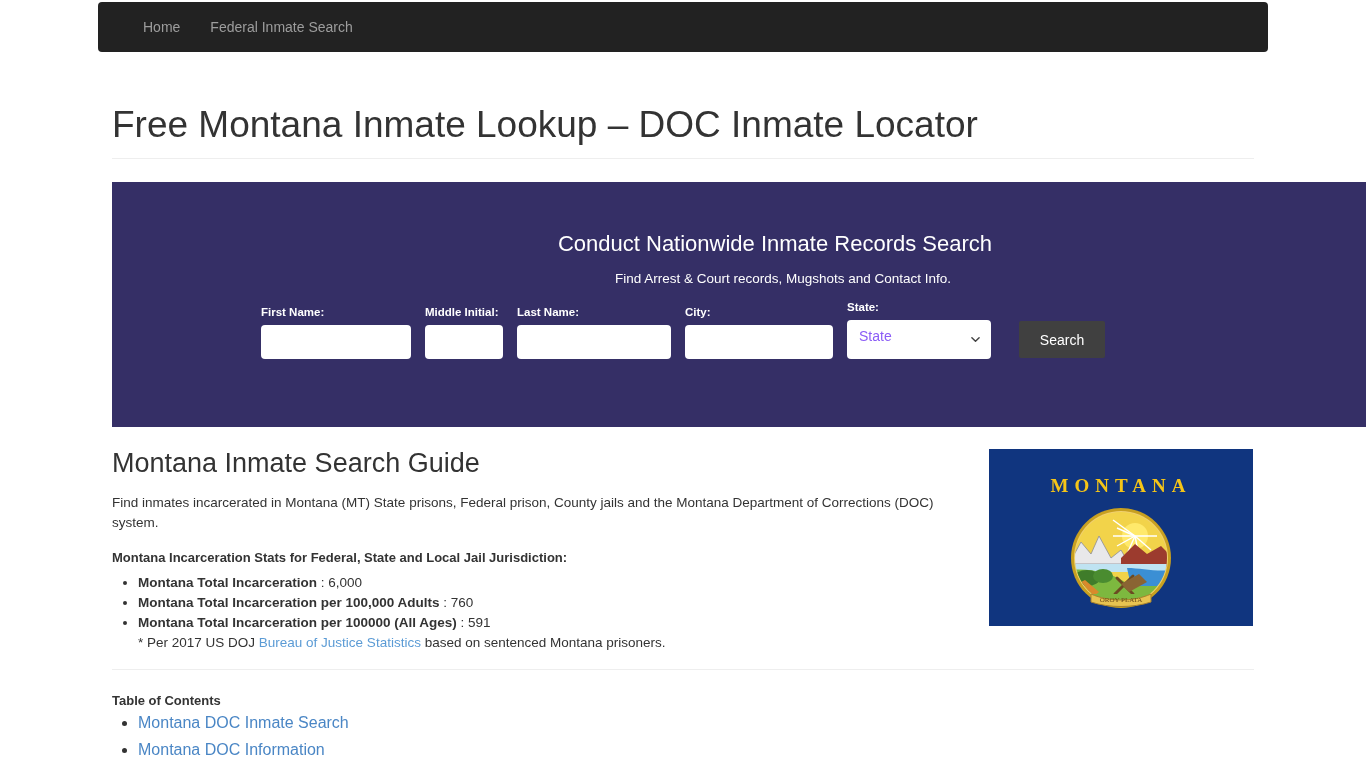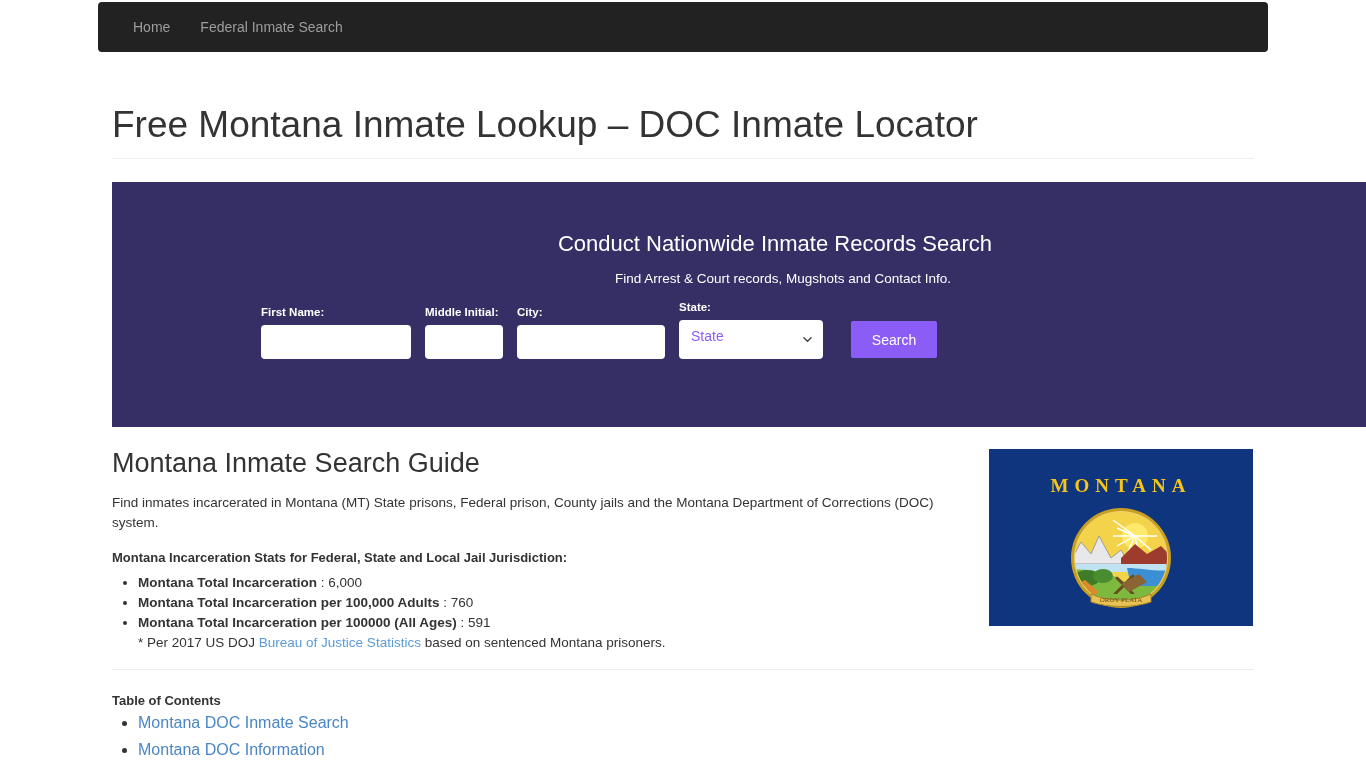--- a/index.html
+++ b/index.html
@@ -17,21 +17,21 @@
   
   .navbar {
     position: absolute;
     left: 98px;
     top: 2px;
     width: 1170px;
     height: 50px;
     background: #222222;
     border-radius: 4px;
     display: flex;
-    padding-left: 20px;
+    padding-left: 30px;
   }
   .nav-link {
     color: #9d9d9d;
     font-size: 14px;
     text-decoration: none;
     padding: 0 15px;
     line-height: 50px;
     white-space: nowrap;
   }
 
@@ -142,21 +142,21 @@
     position: absolute;
     right: 11px;
     top: 15px;
     width: 9px;
     height: 9px;
     pointer-events: none;
   }
   .search-btn {
     width: 86px;
     height: 37px;
-    background: #8b5cf6;
+    background: #404040;
     color: #ffffff;
     border: none;
     border-radius: 2px;
     font-size: 14px;
     font-family: "Liberation Sans", sans-serif;
     cursor: pointer;
     margin-left: 14px;
     margin-bottom: 1px;
   }
   .powered-by {
@@ -300,20 +300,24 @@
     <div class="field">
       <span class="field-label">First Name:</span>
       <input class="txt-input w-first" type="text" value="" style="">
     </div>
 
     <div class="field">
       <span class="field-label">Middle Initial:</span>
       <input class="txt-input w-middle" type="text" value="" style="">
     </div>
 
+    <div class="field">
+      <span class="field-label">Last Name:</span>
+      <input class="txt-input w-last" type="text" value="" style="">
+    </div>
 
     <div class="field">
       <span class="field-label">City:</span>
       <input class="txt-input w-city" type="text" value="" style="">
     </div>
 
     <div class="field">
       <span class="field-label">State:</span>
       <div class="select-wrap">
         <select class="state-select">

